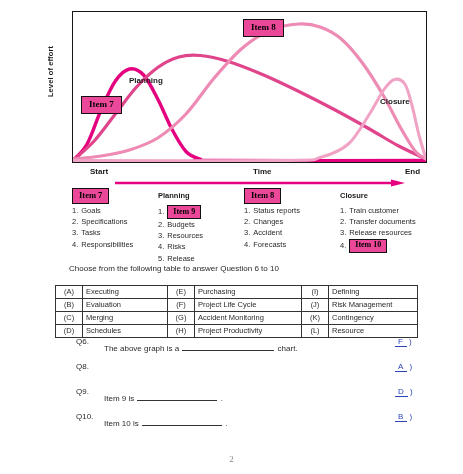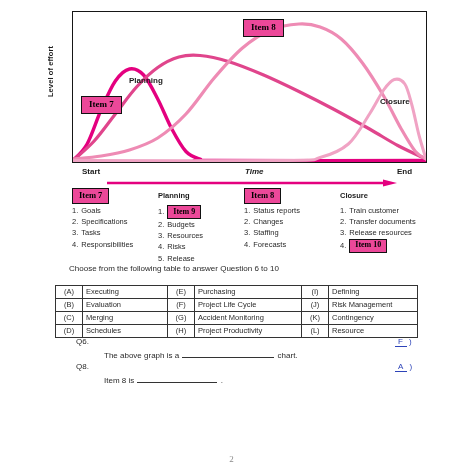--- a/index.html
+++ b/index.html
@@ -71,34 +71,34 @@
     padding: 3px 7px 4px 7px;
     white-space: nowrap;
     color: #000;
   }
   #box-item8 { position: absolute; left: 243px; top: 19px; }
   #box-item7-chart { position: absolute; left: 81px; top: 96px; }
 
   
   #axis-row {
     position: absolute;
-    left: 0;
+    left: 8px;
     top: 164px;
     width: 446px;
     height: 22px;
   }
   .axis-text {
     position: absolute;
     font-size: 8px;
     font-weight: bold;
     color: #1a1a1a;
     white-space: nowrap;
   }
   #axis-start { left: 82px; top: 3px; }
-  #axis-time  { left: 245px; top: 3px; font-style: italic; }
+  #axis-time  { left: 245px; top: 3px; }
   #axis-end   { left: 397px; top: 3px; }
   #time-arrow { position: absolute; left: 107px; top: 15px; width: 290px; height: 8px; }
 
   
   #phase-lists {
     position: absolute;
     left: 0;
     top: 188px;
     width: 463px;
     height: 72px;
@@ -171,21 +171,21 @@
     top: 337px;
     width: 374px;
   }
   .question-row {
     position: relative;
     height: 25px;
     font-size: 8px;
     color: #2a2a2a;
   }
   .q-num { position: absolute; left: 76px; top: 0; white-space: nowrap; }
-  .q-text { position: absolute; left: 104px; top: 12px; white-space: nowrap; }
+  .q-text { position: absolute; left: 104px; top: 5px; white-space: nowrap; }
   .blank-line {
     display: inline-block;
     border-bottom: 1px solid #333;
     height: 8px;
     vertical-align: baseline;
     margin: 0 1px;
   }
   .blank-long { width: 92px; }
   .blank-med  { width: 80px; }
   .q-answer {
@@ -304,21 +304,21 @@
         <li>
           <span class="li-num">1.</span>
           <span>Status reports</span>
         </li>
         <li>
           <span class="li-num">2.</span>
           <span>Changes</span>
         </li>
         <li>
           <span class="li-num">3.</span>
-          <span>Staffing</span>
+          <span>Accident</span>
         </li>
         <li>
           <span class="li-num">4.</span>
           <span>Forecasts</span>
         </li>
       </ul>
   </div>
   <div class="phase-col" id="col-3">
     <div class="phase-heading">Closure</div>
     <ul class="phase-items">
@@ -382,18 +382,27 @@
 </table>
 
 <div id="questions">
     <div class="question-row">
       <span class="q-num">Q6.</span>
       <span class="q-text"><span>The above graph is a </span><span class="blank-line blank-long"></span><span> chart.</span></span>
       <span class="q-answer"><span class="ans-letter">F</span><span> )</span></span>
     </div>
     <div class="question-row">
       <span class="q-num">Q8.</span>
-      <span class="q-text"><span>Item 8 is </span><span class="blank-line blank-med"></span><span> .</span></span>
       <span class="q-answer"><span class="ans-letter">A</span><span> )</span></span>
     </div>
+    <div class="question-row">
+      <span class="q-num">Q9.</span>
+      <span class="q-text"><span>Item 9 is </span><span class="blank-line blank-med"></span><span> .</span></span>
+      <span class="q-answer"><span class="ans-letter">D</span><span> )</span></span>
+    </div>
+    <div class="question-row">
+      <span class="q-num">Q10.</span>
+      <span class="q-text"><span>Item 10 is </span><span class="blank-line blank-med"></span><span> .</span></span>
+      <span class="q-answer"><span class="ans-letter">B</span><span> )</span></span>
+    </div>
   </div>
 
 <div id="page-number">2</div>
 
 </body></html>

